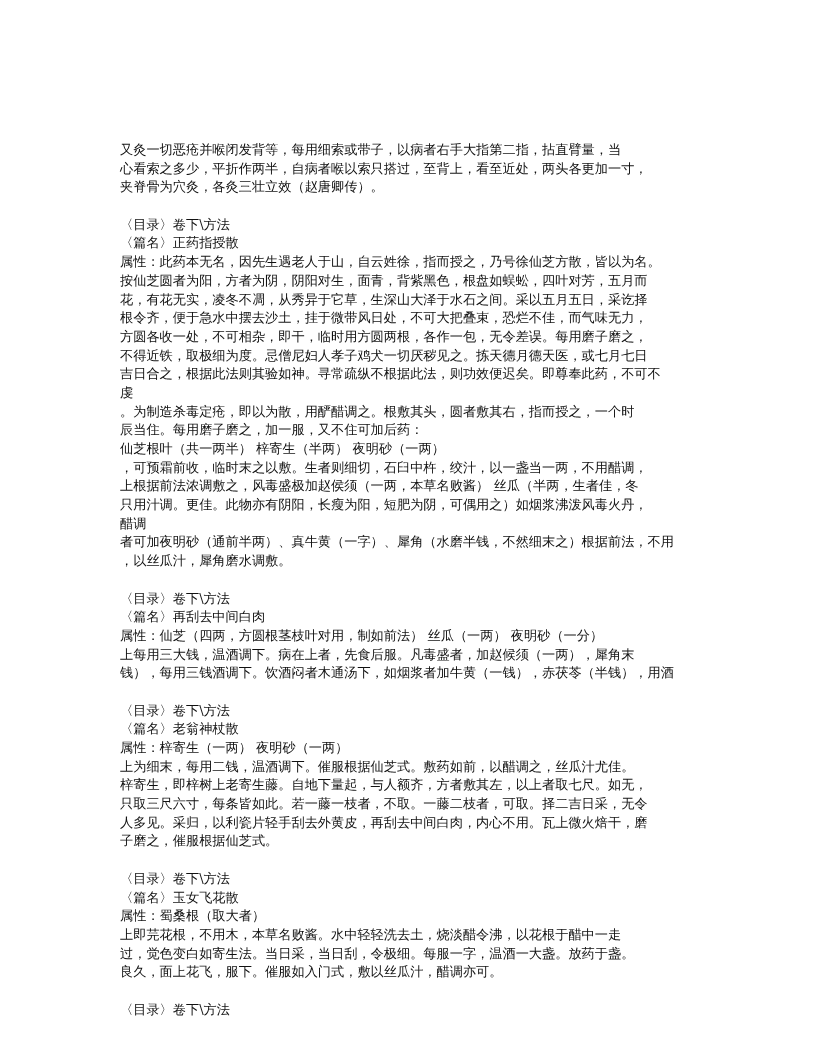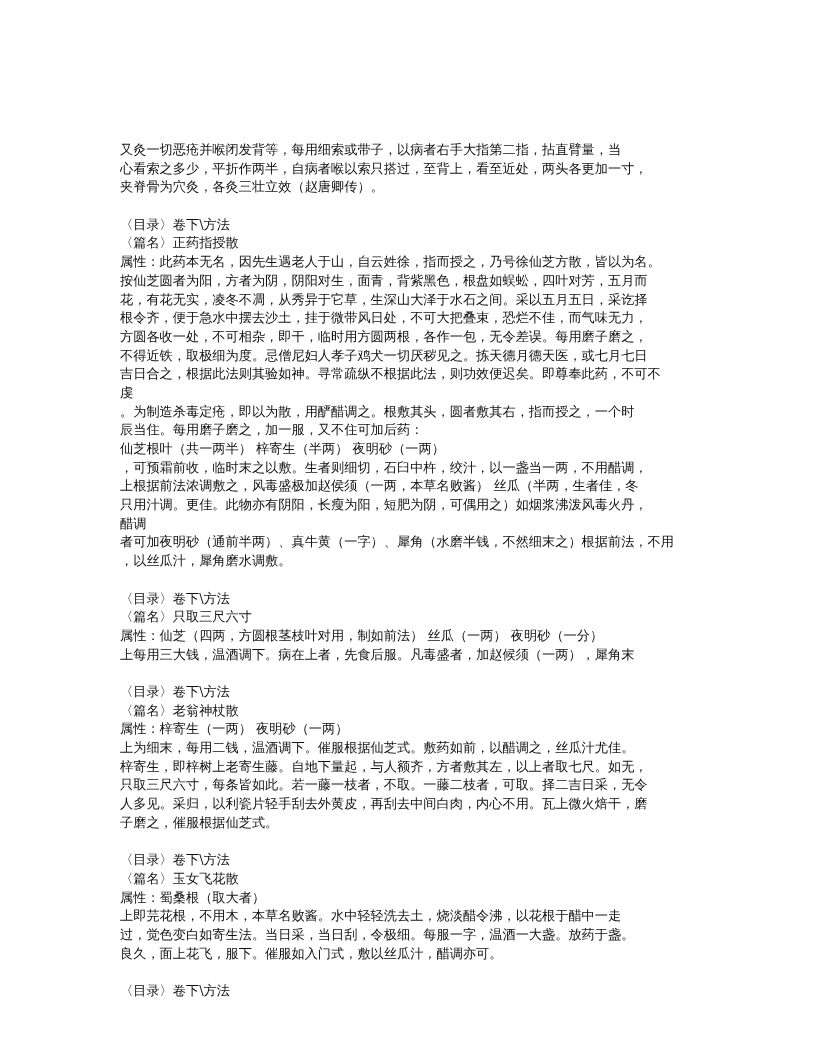--- a/index.html
+++ b/index.html
@@ -42,23 +42,24 @@
     <div class="line">上根据前法浓调敷之，风毒盛极加赵侯须（一两，本草名败酱） 丝瓜（半两，生者佳，冬</div>
     <div class="line">只用汁调。更佳。此物亦有阴阳，长瘦为阳，短肥为阴，可偶用之）如烟浆沸泼风毒火丹，</div>
     <div class="line">醋调</div>
     <div class="line">者可加夜明砂（通前半两）、真牛黄（一字）、犀角（水磨半钱，不然细末之）根据前法，不用</div>
     <div class="line">，以丝瓜汁，犀角磨水调敷。</div>
   </div>
   <div class="blank"></div>
 
   <div>
     <div class="line">〈目录〉卷下\方法</div>
-    <div class="line">〈篇名〉只取三尺六寸</div>
+    <div class="line">〈篇名〉再刮去中间白肉</div>
     <div class="line">属性：仙芝（四两，方圆根茎枝叶对用，制如前法） 丝瓜（一两） 夜明砂（一分）</div>
     <div class="line">上每用三大钱，温酒调下。病在上者，先食后服。凡毒盛者，加赵候须（一两），犀角末</div>
+    <div class="line">钱），每用三钱酒调下。饮酒闷者木通汤下，如烟浆者加牛黄（一钱），赤茯苓（半钱），用酒</div>
   </div>
   <div class="blank"></div>
 
   <div>
     <div class="line">〈目录〉卷下\方法</div>
     <div class="line">〈篇名〉老翁神杖散</div>
     <div class="line">属性：梓寄生（一两） 夜明砂（一两）</div>
     <div class="line">上为细末，每用二钱，温酒调下。催服根据仙芝式。敷药如前，以醋调之，丝瓜汁尤佳。</div>
     <div class="line">梓寄生，即梓树上老寄生藤。自地下量起，与人额齐，方者敷其左，以上者取七尺。如无，</div>
     <div class="line">只取三尺六寸，每条皆如此。若一藤一枝者，不取。一藤二枝者，可取。择二吉日采，无令</div>

